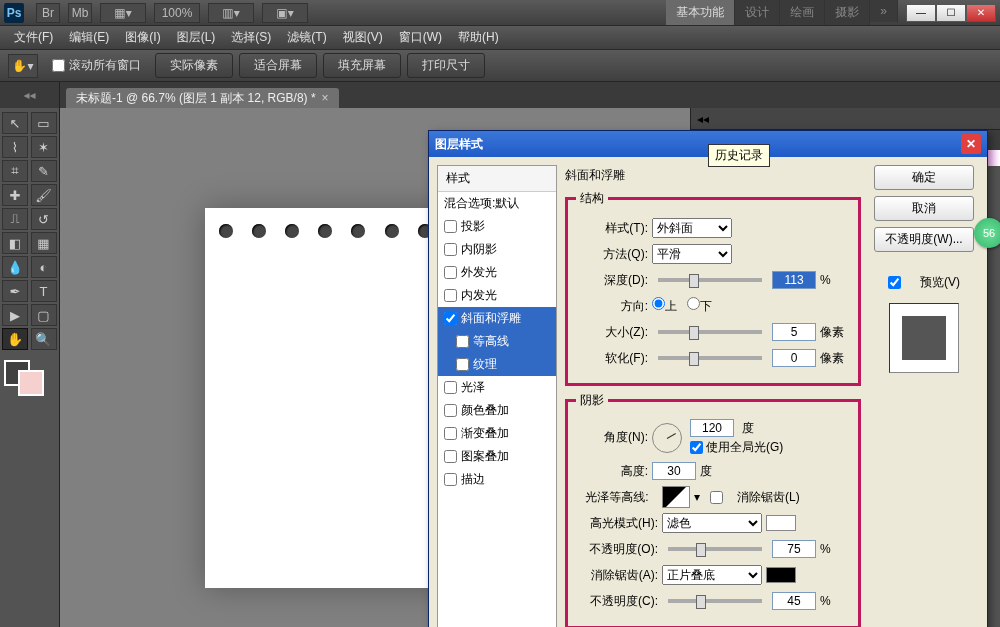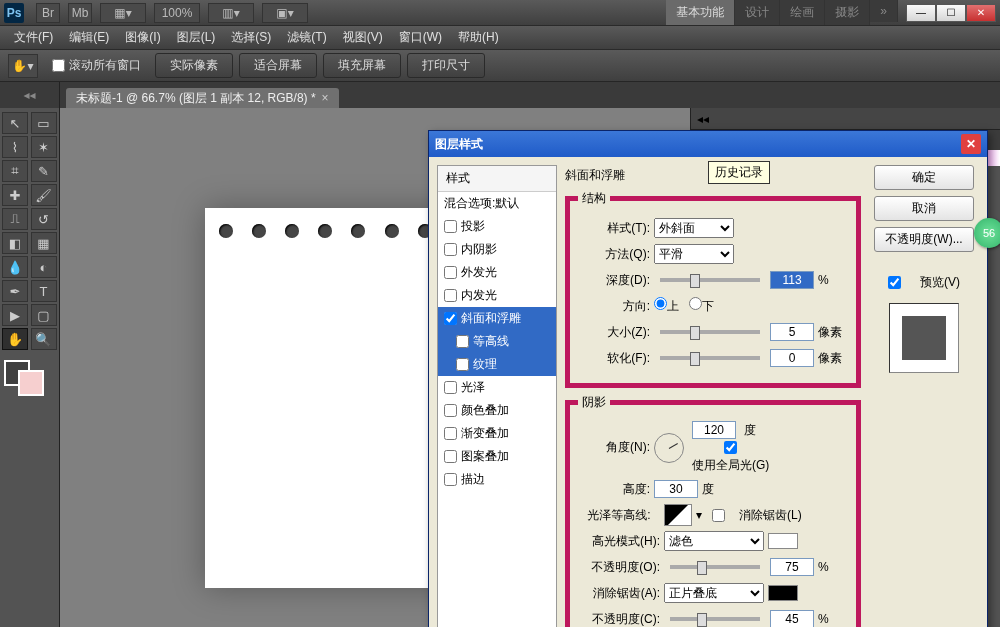--- a/index.html
+++ b/index.html
@@ -64,41 +64,41 @@
 .dlg-body { display:flex; padding:8px; gap:8px; }
 
 .styles-list { width:120px; border:1px solid #999; background:#fff; }
 .styles-list .hdr { padding:4px 8px; border-bottom:1px solid #ccc; background:#f5f5f5; }
 .style-row { padding:3px 6px; display:flex; align-items:center; gap:4px; cursor:pointer; }
 .style-row.sub { padding-left:18px; }
 .style-row.selected { background:#316ac5; color:#fff; }
 .style-row input[type=checkbox] { margin:0; }
 
 .panel-mid { flex:1; }
-fieldset { border:5px solid #be185d; padding:6px 8px 10px; margin-bottom:6px; }
+fieldset { border:3px solid #be185d; padding:6px 8px 10px; margin-bottom:6px; }
 legend { padding:0 4px; }
 .field-row { display:flex; align-items:center; gap:4px; margin:4px 0; min-height:22px; }
 .field-row .lbl { width:72px; text-align:right; }
 .field-row select { width:80px; height:20px; }
 .field-row .slider { flex:1; height:4px; background:#aaa; position:relative; margin:0 6px; }
 .field-row .slider::after { content:''; position:absolute; left:30%; top:-4px; width:8px; height:12px; background:#ddd; border:1px solid #666; }
 .field-row input[type=text] { width:44px; height:18px; text-align:center; border:1px solid #7a9ac0; }
 .field-row .unit { width:30px; }
 .radio-group { display:flex; gap:10px; }
 .anglecircle { width:30px; height:30px; border:1px solid #888; border-radius:50%; position:relative; margin-right:4px; }
 .anglecircle::after { content:''; position:absolute; left:50%; top:50%; width:10px; height:1px; background:#333; transform:rotate(-30deg); transform-origin:left; }
 .contour-sw { width:28px; height:22px; border:1px solid #888; background:linear-gradient(135deg,#000 0%,#000 48%,#fff 52%,#fff 100%); }
 .colorchip { width:30px; height:16px; border:1px solid #888; }
 
 .btns-col { width:110px; display:flex; flex-direction:column; gap:6px; align-items:center; }
 .dlg-btn { width:100px; padding:3px 0; background:linear-gradient(#fff,#e4e4e4); border:1px solid #888; border-radius:3px; cursor:pointer; text-align:center; }
 .preview-box { width:70px; height:70px; border:1px inset #888; background:#fff; display:flex; align-items:center; justify-content:center; margin-top:6px; }
 .preview-box .inner { width:44px; height:44px; background:#555; }
 
-.tooltip { position:absolute; left:708px; top:161px; background:#ffffe1; border:1px solid #333; padding:2px 6px; z-index:60; font-size:12px; }
+.tooltip { position:absolute; left:708px; top:144px; background:#ffffe1; border:1px solid #333; padding:2px 6px; z-index:60; font-size:12px; }
 
 .green-badge { position:absolute; right:-4px; top:218px; width:30px; height:30px; border-radius:50%; background:radial-gradient(#6de29a,#33b36a); color:#fff; display:flex; align-items:center; justify-content:center; font-size:11px; z-index:70; box-shadow:1px 1px 3px rgba(0,0,0,.5); }
 </style>
 </head>
 <body>
 
 <div class="topbar">
   <div class="ps-logo">Ps</div>
   <div class="topicon">Br</div>
   <div class="topicon">Mb</div>
@@ -319,21 +319,21 @@
       <fieldset>
         <legend>阴影</legend>
         <div class="field-row">
           <span class="lbl">角度(N):</span>
           <div class="anglecircle"></div>
           <div>
             <div style="display:flex;align-items:center;gap:8px;">
               <input type="text" value="120" style="">
               <span>度</span>
             </div>
-            <label style="display:flex;align-items:center;gap:3px;margin-top:2px;flex-direction:column;">
+            <label style="display:flex;align-items:center;gap:3px;margin-top:2px;">
                 <input type="checkbox" checked="" style="">
                 <span>使用全局光(G)</span>
               </label>
           </div>
         </div>
         <div class="field-row">
           <span class="lbl">高度:</span>
           <input type="text" value="30" style="">
           <span class="unit">度</span>
         </div>

